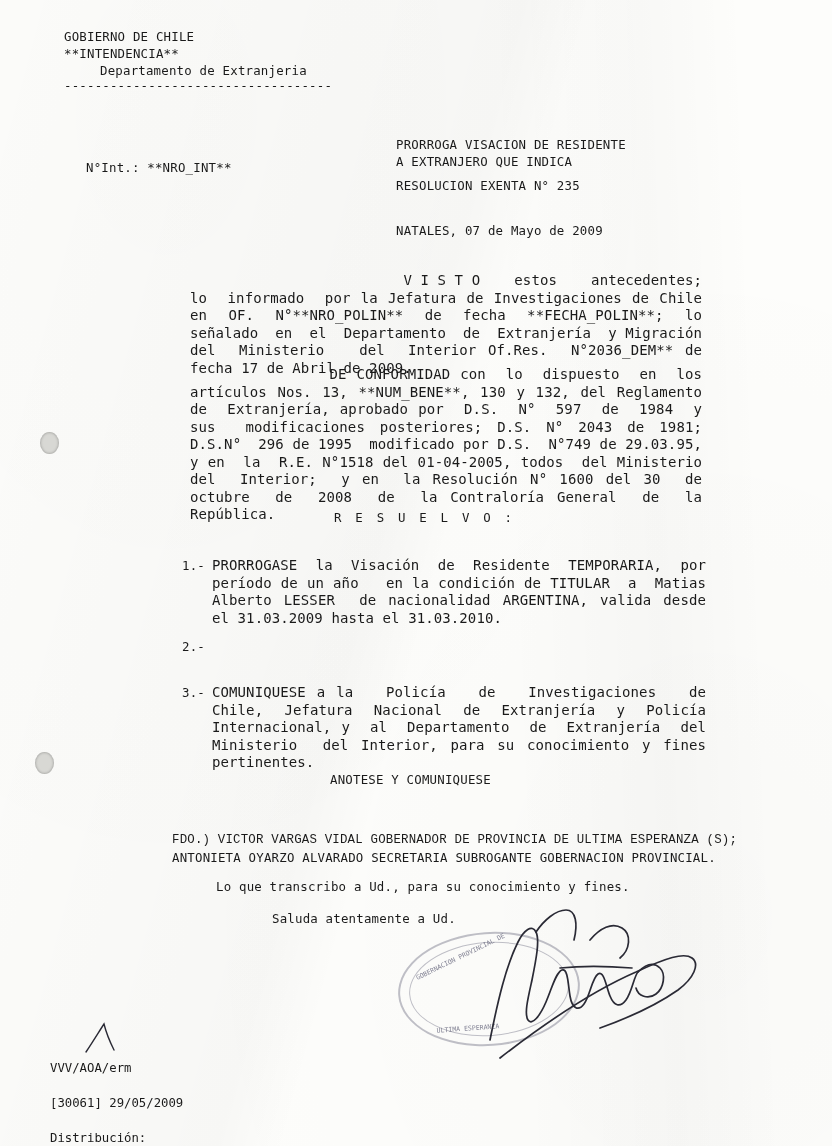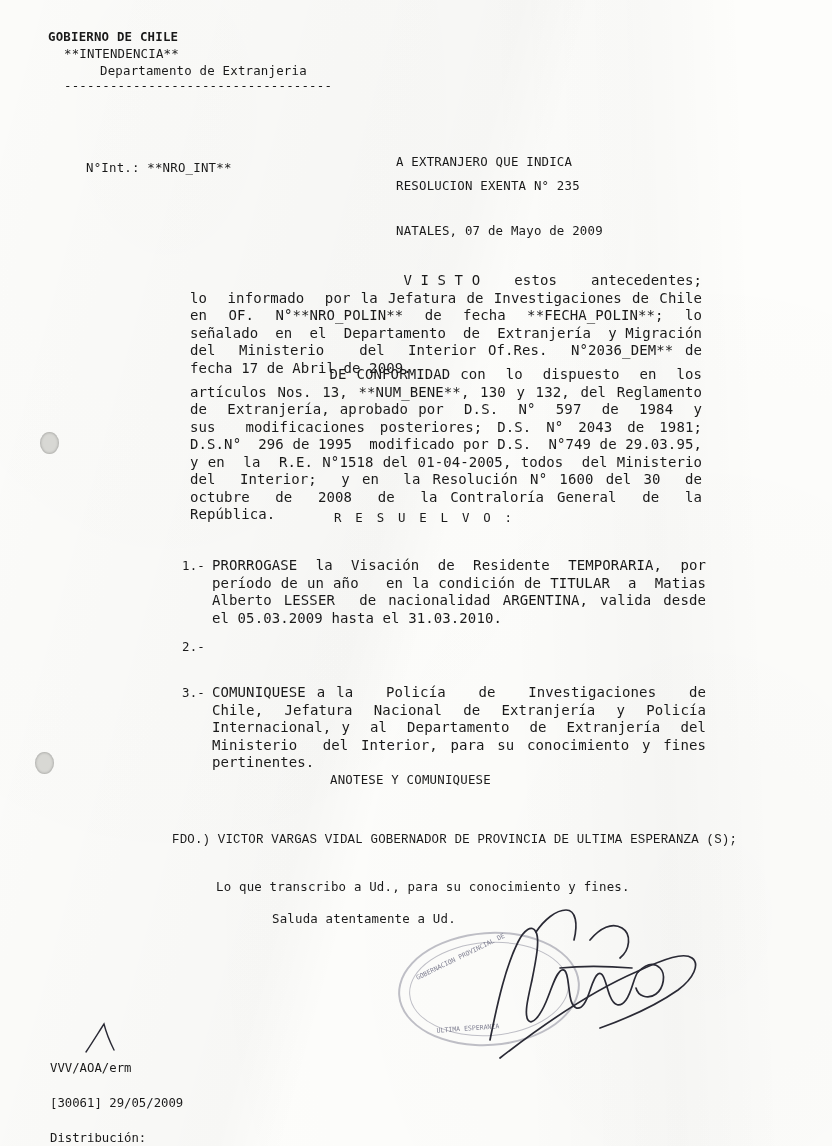--- a/index.html
+++ b/index.html
@@ -138,48 +138,50 @@
 </head>
 <body>
 
 <div id="page">
 
   <div class="scan-noise"></div>
 
   <div class="hole" style="left:40px; top:432px;"></div>
   <div class="hole" style="left:35px; top:752px;"></div>
 
-  <div class="txt" style="left:48px; top:28px;font-weight:bold;">GOBIERNO DE CHILE</div>
+  <div class="txt" style="left:64px; top:28px;">GOBIERNO DE CHILE</div>
   <div class="txt" style="left:64px; top:45px;">**INTENDENCIA**</div>
   <div class="txt" style="left:64px; top:62px;padding-left:36px;">Departamento de Extranjeria</div>
   <div class="hr-dashes" style="left:64px; top:78px;">-----------------------------------</div>
 
+  <div class="txt" style="left:396px; top:136px;">PRORROGA VISACION DE RESIDENTE</div>
   <div class="txt" style="left:396px; top:153px;">A EXTRANJERO QUE INDICA</div>
 
   <div class="txt" style="left:86px; top:159px;">N°Int.: **NRO_INT**</div>
 
   <div class="txt" style="left:396px; top:177px;">RESOLUCION EXENTA N° 235</div>
   <div class="txt" style="left:396px; top:222px;">NATALES, 07 de Mayo de 2009</div>
 
   <div class="blk just" style="left:190px; top:272px; width:512px;">                         V I S T O    estos    antecedentes;    lo  informado  por la Jefatura de Investigaciones de Chile  en OF. N°**NRO_POLIN** de fecha **FECHA_POLIN**; lo  señalado  en  el  Departamento  de  Extranjería  y Migración  del  Ministerio   del  Interior Of.Res.  N°2036_DEM** de fecha 17 de Abril de 2009.</div>
   <div class="blk just" style="left:190px; top:366px; width:512px;">              DE CONFORMIDAD con  lo  dispuesto  en  los artículos Nos. 13, **NUM_BENE**, 130 y 132, del Reglamento de  Extranjería, aprobado por  D.S.  N°  597  de  1984  y  sus  modificaciones posteriores; D.S. N° 2043 de 1981;  D.S.N°  296 de 1995  modificado por D.S.  N°749 de 29.03.95, y en  la  R.E. N°1518 del 01-04-2005, todos  del Ministerio del  Interior;  y en  la Resolución N° 1600 del 30  de  octubre  de  2008  de  la Contraloría General  de  la  República.</div>
 
   <div class="txt spaced" style="left:334px; top:509px;">R E S U E L V O :</div>
 
   <div class="txt" style="left:182px; top:557px;">1.-</div>
-  <div class="blk just" style="left:212px; top:557px; width:494px;">PRORROGASE la Visación de Residente TEMPORARIA, por  período de un año   en la condición de TITULAR  a  Matias   Alberto LESSER  de nacionalidad ARGENTINA, valida desde el 05.03.2009 hasta el 31.03.2010.</div>
+  <div class="blk just" style="left:212px; top:557px; width:494px;">PRORROGASE la Visación de Residente TEMPORARIA, por  período de un año   en la condición de TITULAR  a  Matias   Alberto LESSER  de nacionalidad ARGENTINA, valida desde el 31.03.2009 hasta el 31.03.2010.</div>
 
   <div class="txt" style="left:182px; top:638px;">2.-</div>
 
   <div class="txt" style="left:182px; top:684px;">3.-</div>
   <div class="blk just" style="left:212px; top:684px; width:494px;">COMUNIQUESE a la   Policía   de   Investigaciones   de  Chile, Jefatura Nacional de Extranjería y Policía   Internacional, y  al  Departamento  de  Extranjería  del  Ministerio  del Interior, para su conocimiento y fines pertinentes.</div>
 
   <div class="txt" style="left:330px; top:771px;">ANOTESE Y COMUNIQUESE</div>
 
   <div class="txt" style="left:172px; top:832px;font-family:Liberation Mono, monospace;">FDO.) VICTOR VARGAS VIDAL GOBERNADOR DE PROVINCIA DE ULTIMA ESPERANZA (S);</div>
+  <div class="txt" style="left:172px; top:849px;">ANTONIETA OYARZO ALVARADO SECRETARIA SUBROGANTE GOBERNACION PROVINCIAL.</div>
 
   <div class="txt" style="left:216px; top:878px;">Lo que transcribo a Ud., para su conocimiento y fines.</div>
   <div class="txt" style="left:272px; top:910px;">Saluda atentamente a Ud.</div>
 
   <div class="stamp"></div>
   <div class="stamp-text">
     <span style="left:14px; top:6px; transform:rotate(-22deg);">GOBERNACION PROVINCIAL DE</span>
     <span style="left:34px; top:78px;">ULTIMA ESPERANZA</span>
   </div>
 

